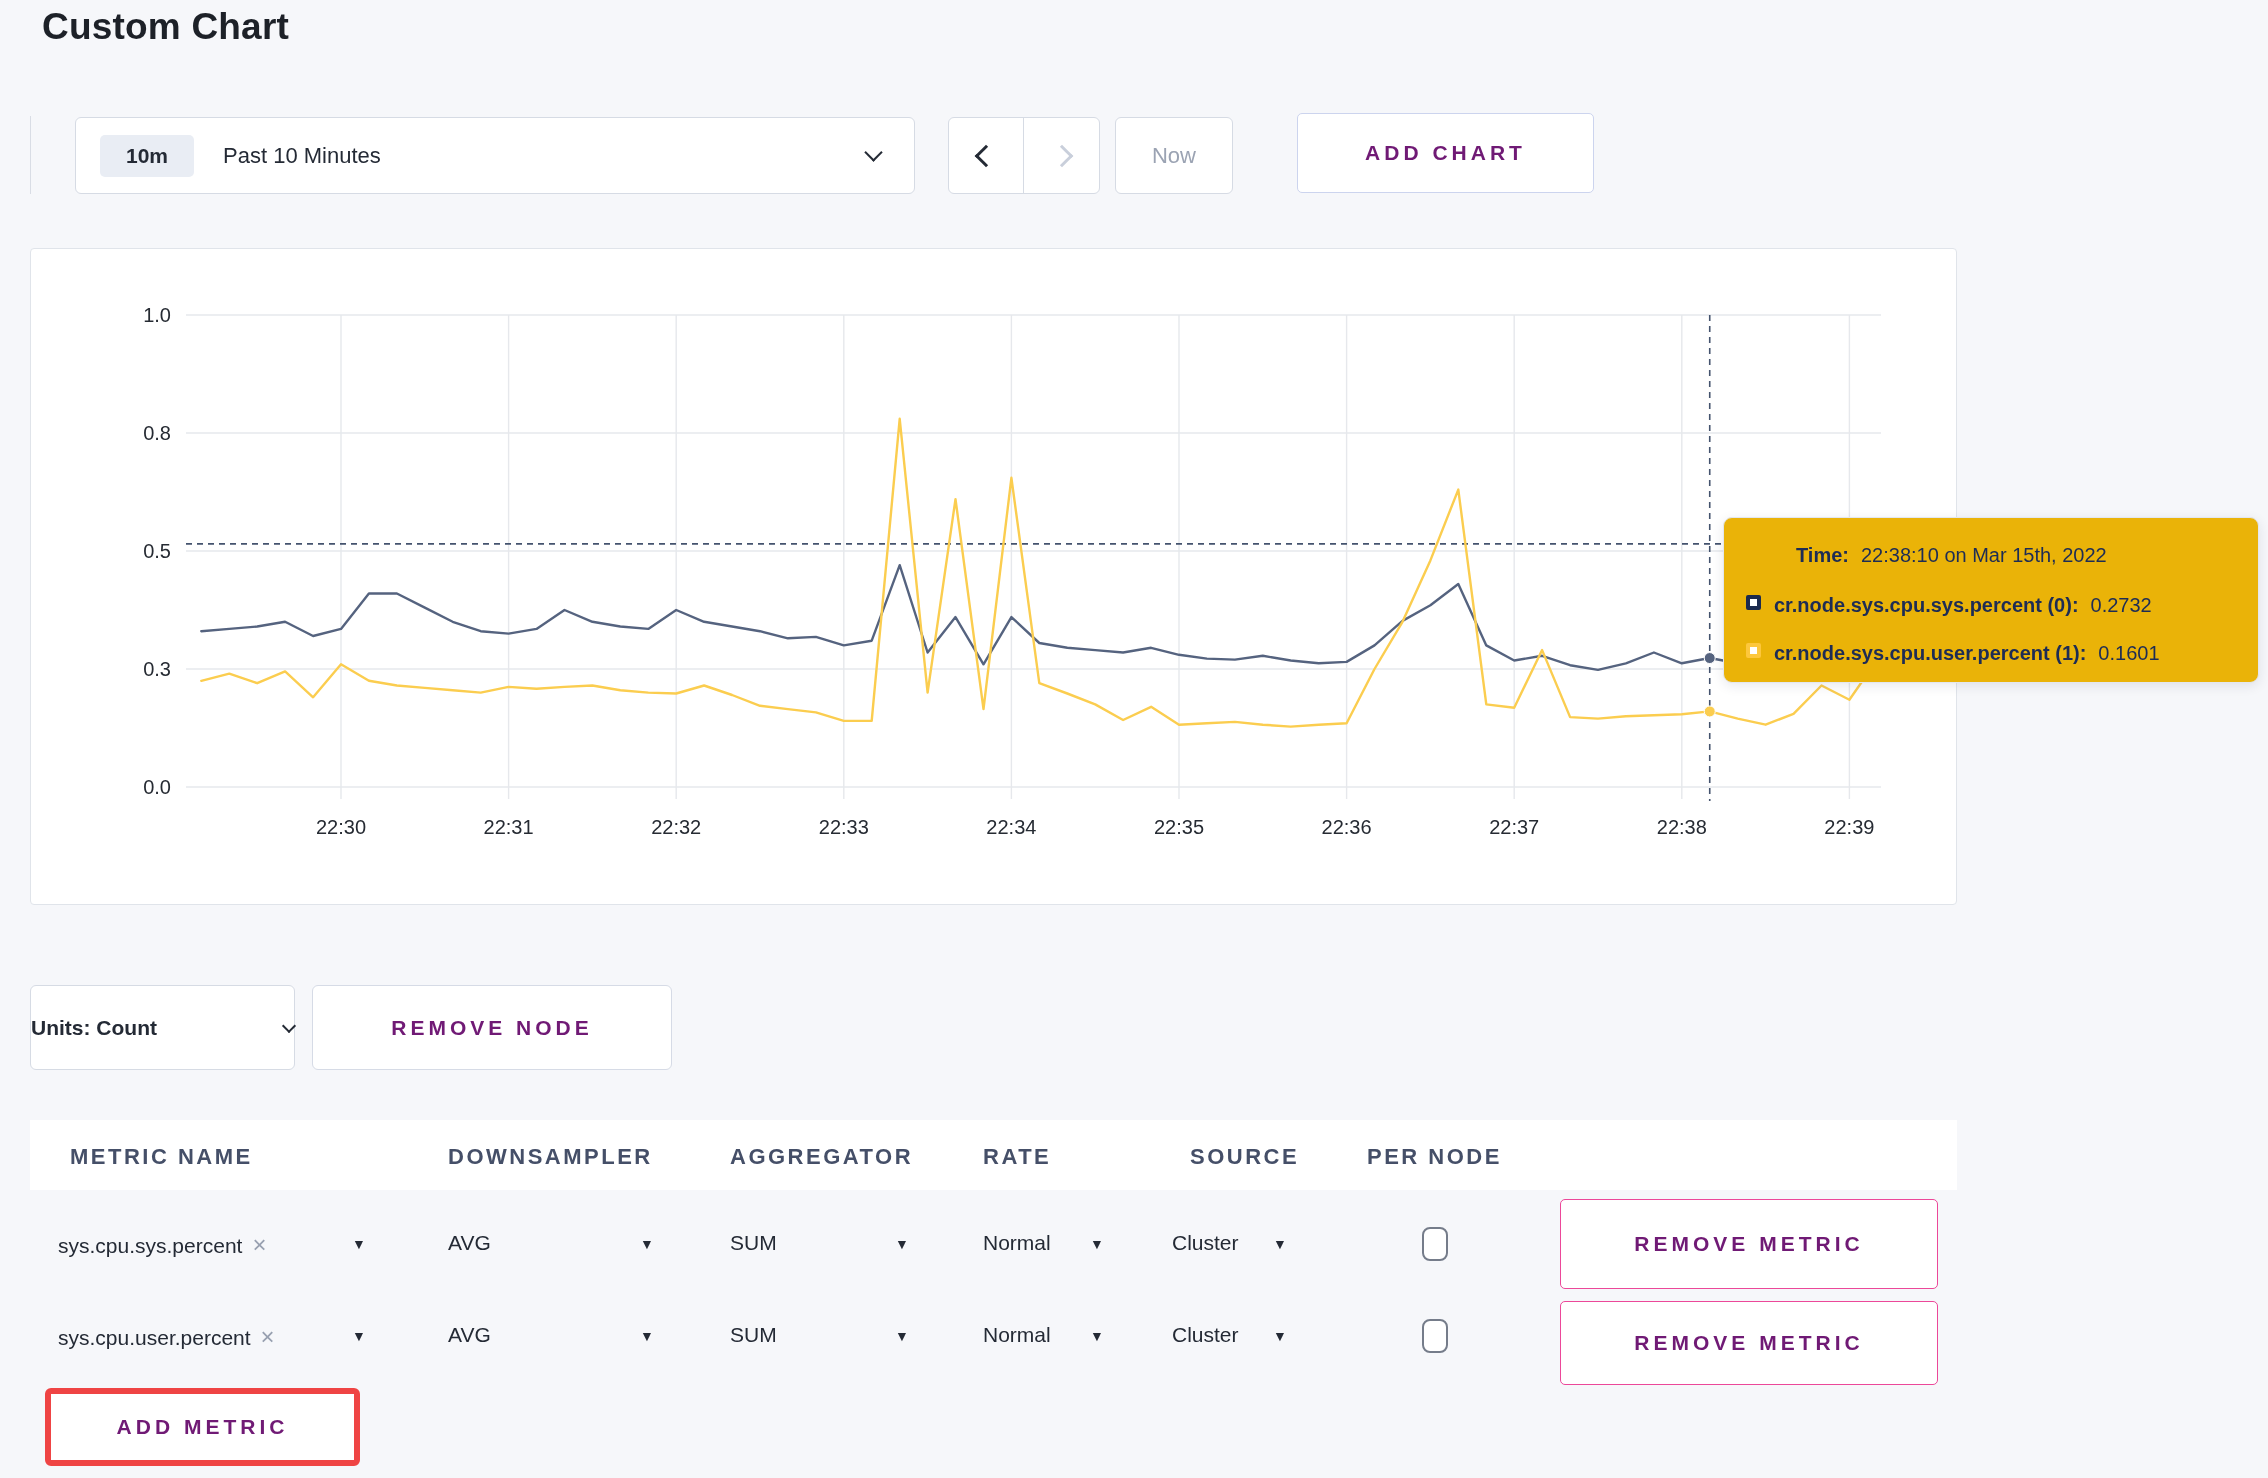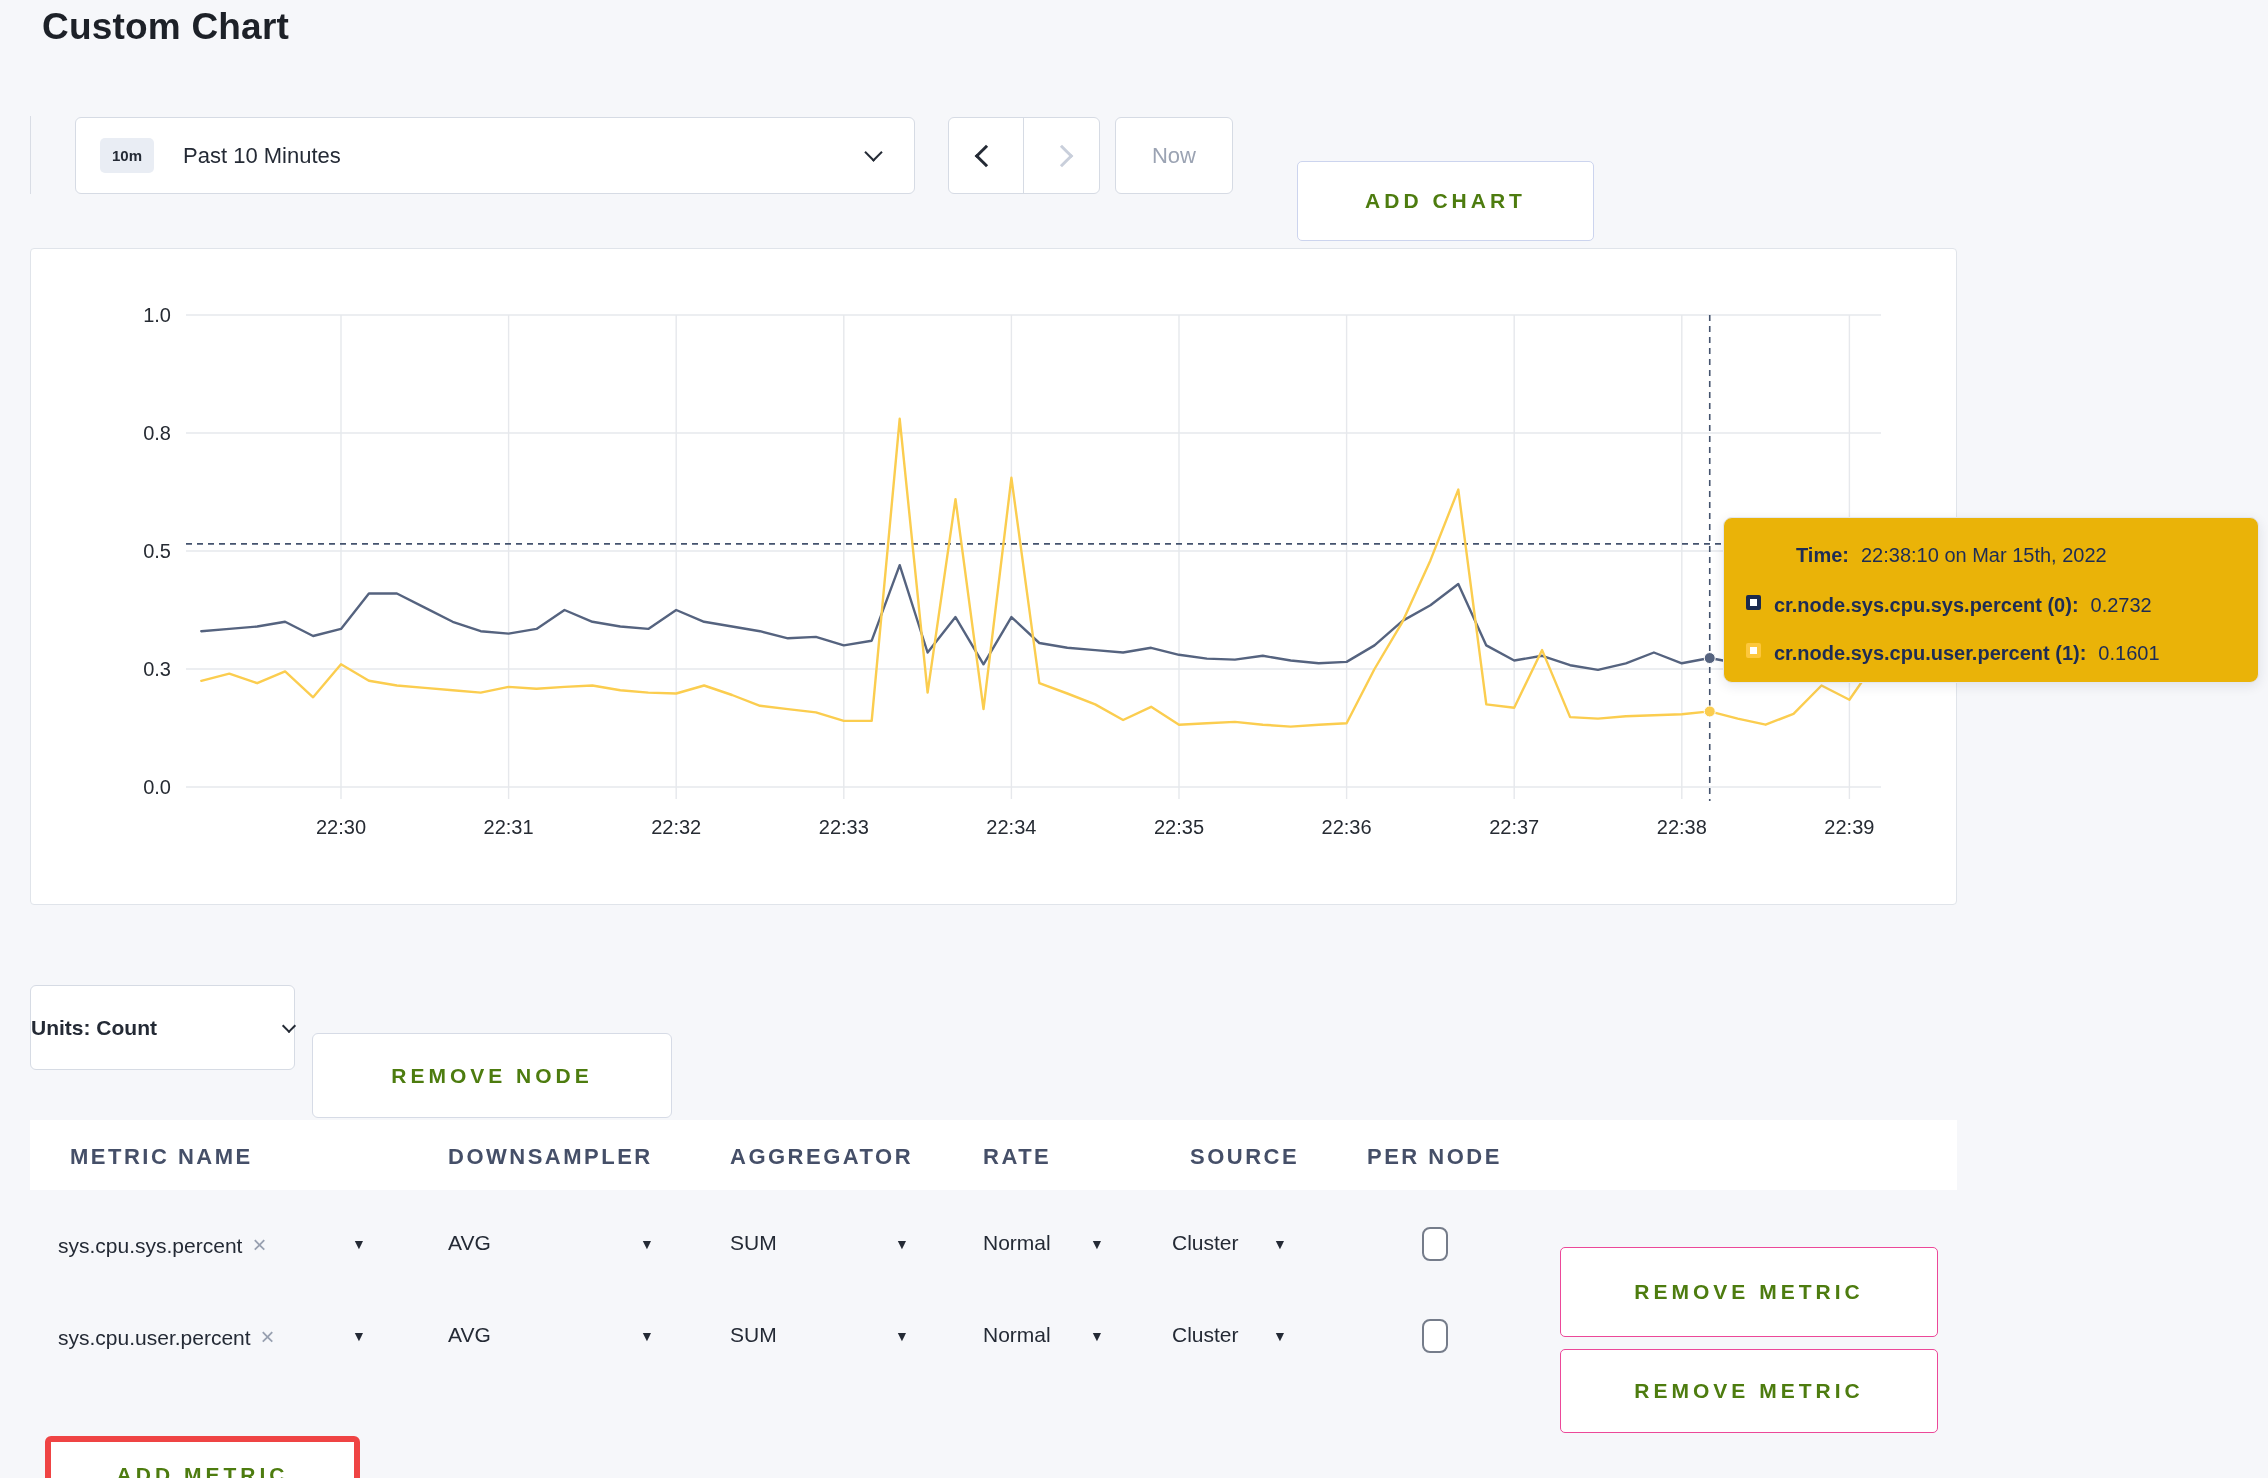--- a/index.html
+++ b/index.html
@@ -8,36 +8,36 @@
   #stage { position:relative; width:2268px; height:1478px; background:#f6f7fa; overflow:hidden; }
 
   .abs { position:absolute; }
 
   
   #page-title { left:42px; top:6px; font-size:37px; font-weight:600; color:#1d2128; letter-spacing:.2px; }
   #toolbar-divider { left:30px; top:116px; width:1px; height:78px; background:#d9dde5; }
 
   .ctl { background:#fff; border:1px solid #d6dbe4; border-radius:6px; display:flex; align-items:center; }
   #time-dropdown { left:75px; top:117px; width:840px; height:77px; cursor:pointer; }
-  #time-badge { margin-left:24px; background:#e9edf4; border-radius:5px; padding:9px 12px; font-size:15px; font-weight:bold; color:#242a35; }
+  #time-badge { margin-left:24px; background:#e9edf4; border-radius:5px; padding:9px 26px; font-size:21px; font-weight:bold; color:#242a35; }
   #time-label { margin-left:29px; font-size:22px; color:#242a35; }
   .chev { width:13px; height:13px; border-right:2px solid #242a35; border-bottom:2px solid #242a35; transform:rotate(45deg); }
   #time-chevron { position:absolute; right:34px; top:28px; }
 
   #arrow-group { left:948px; top:117px; width:152px; height:77px; padding:0; }
   .arrow-cell { width:50%; height:100%; display:flex; align-items:center; justify-content:center; cursor:pointer; }
   #arrow-prev { border-right:1px solid #d6dbe4; }
   .arr { width:16px; height:16px; border-right:3px solid #242a35; border-bottom:3px solid #242a35; }
   .arr.left  { transform:rotate(135deg); }
   .arr.right { transform:rotate(-45deg); border-color:#c9cfdb; }
 
   #now-button { left:1115px; top:117px; width:118px; height:77px; justify-content:center; font-size:22px; color:#9ba3b3; cursor:default; }
 
   .blue-btn { background:#fff; display:flex; align-items:center; justify-content:center;
-              color:#4d7c0f; font-size:21px; font-weight:600; letter-spacing:4px; cursor:pointer;margin-top:48px; }
+              color:#701a75; font-size:21px; font-weight:600; letter-spacing:4px; cursor:pointer; }
   #add-chart-button { left:1297px; top:113px; width:297px; height:80px; border:1px solid #ccd4ee; border-radius:5px; }
 
   
   #chart-card { left:30px; top:248px; width:1927px; height:657px; background:#fff; border:1px solid #e0e4ea; border-radius:4px; }
   #chart-svg { position:absolute; left:0; top:0; }
   #chart-svg text { font-family:"Liberation Sans", sans-serif; font-size:20px; fill:#262b33; }
 
   #tooltip { left:1692px; top:268px; width:536px; height:166px; background:#eab308; border:1px solid #e3e7ef; border-radius:9px;
              box-shadow:0 3px 12px rgba(30,40,70,.10); color:#1d2c55; font-size:20px; }
   .tt-row { position:absolute; left:50px; white-space:nowrap; }

